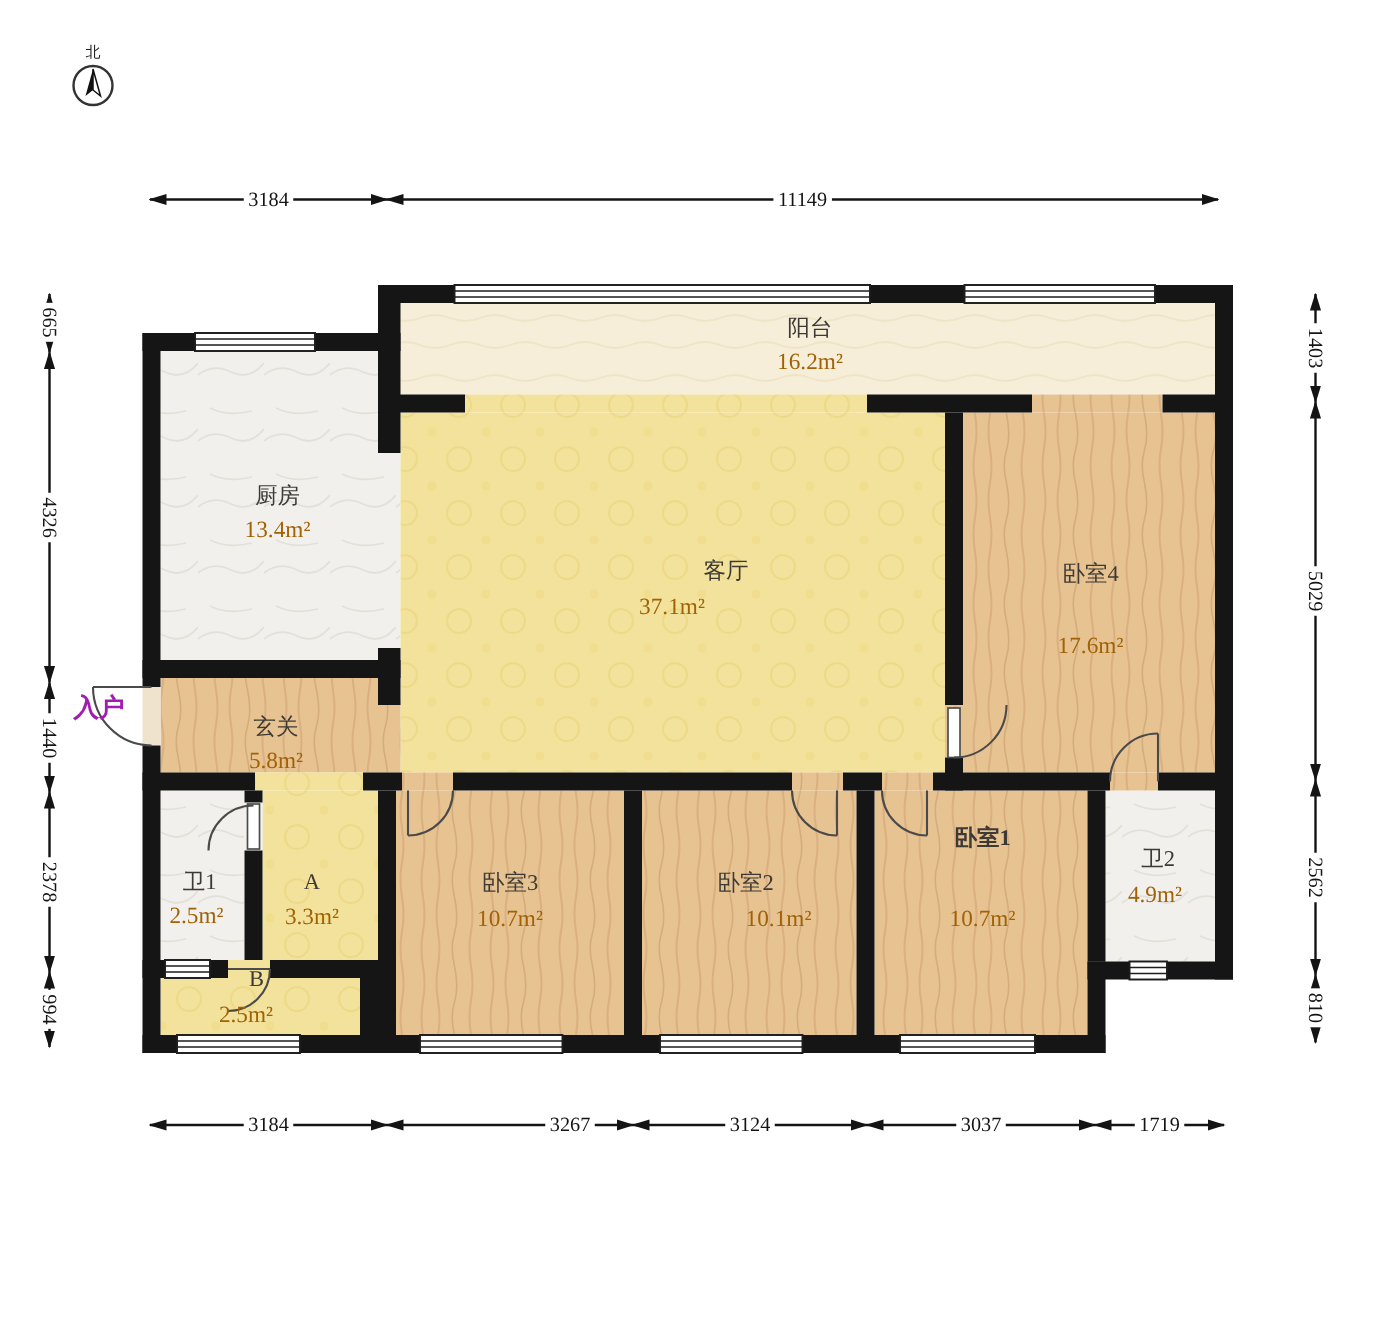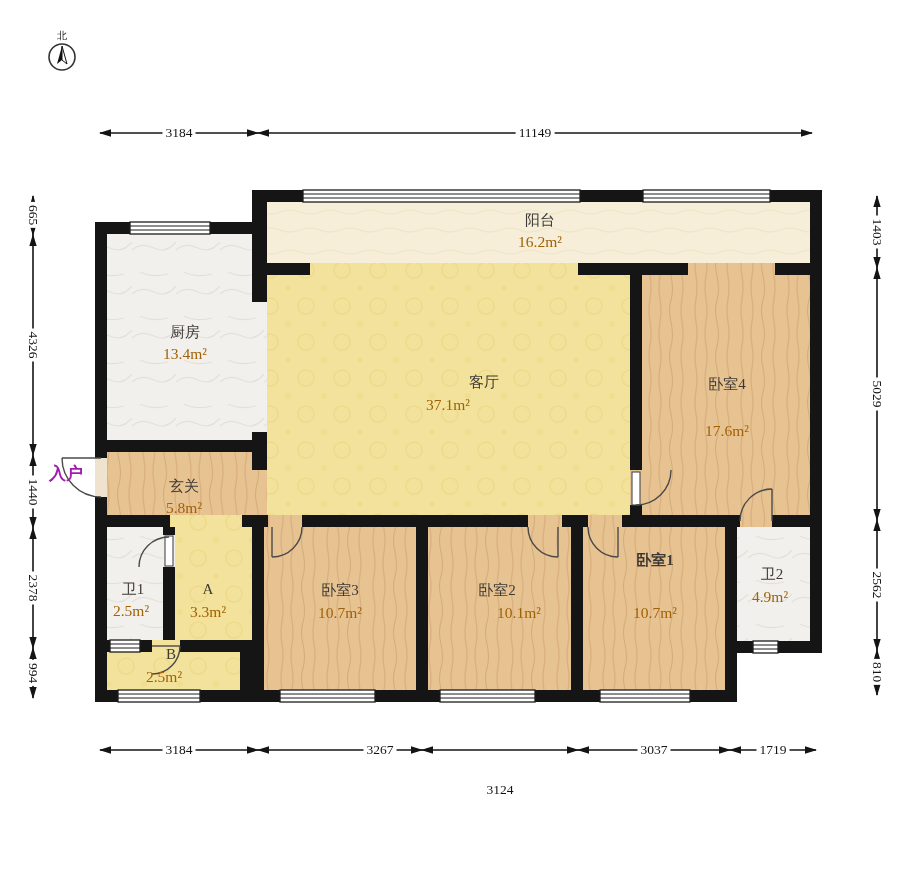--- a/index.html
+++ b/index.html
@@ -251,21 +251,21 @@
 <span class="lbl room-area" style="left:497px;top:613px;margin-left:22px;">10.1m²</span>
 <span class="lbl room-name" style="left:655px;top:560px;font-weight:bold;">卧室1</span>
 <span class="lbl room-area" style="left:655px;top:613px;">10.7m²</span>
 <span class="lbl room-name" style="left:772px;top:574px;">卫2</span>
 <span class="lbl room-area" style="left:770px;top:597px;font-family:Liberation Serif, serif;">4.9m²</span>
 
 <span class="lbl dim" style="left:179px;top:133px;">3184</span>
 <span class="lbl dim" style="left:535px;top:133px;">11149</span>
 <span class="lbl dim" style="left:179px;top:750px;">3184</span>
 <span class="lbl dim" style="left:332px;top:750px;margin-left:48px;">3267</span>
-<span class="lbl dim" style="left:500px;top:750px;margin-top:40px;">3124</span>
+<span class="lbl dim" style="left:500px;top:750px;">3124</span>
 <span class="lbl dim" style="left:654px;top:750px;">3037</span>
 <span class="lbl dim" style="left:773px;top:750px;">1719</span>
 <span class="lbl dim v" style="left:33px;top:215px;">665</span>
 <span class="lbl dim v" style="left:33px;top:345px;">4326</span>
 <span class="lbl dim v" style="left:33px;top:492px;">1440</span>
 <span class="lbl dim v" style="left:33px;top:588px;">2378</span>
 <span class="lbl dim v" style="left:33px;top:673px;">994</span>
 <span class="lbl dim v" style="left:877px;top:232px;">1403</span>
 <span class="lbl dim v" style="left:877px;top:394px;">5029</span>
 <span class="lbl dim v" style="left:877px;top:585px;">2562</span>

